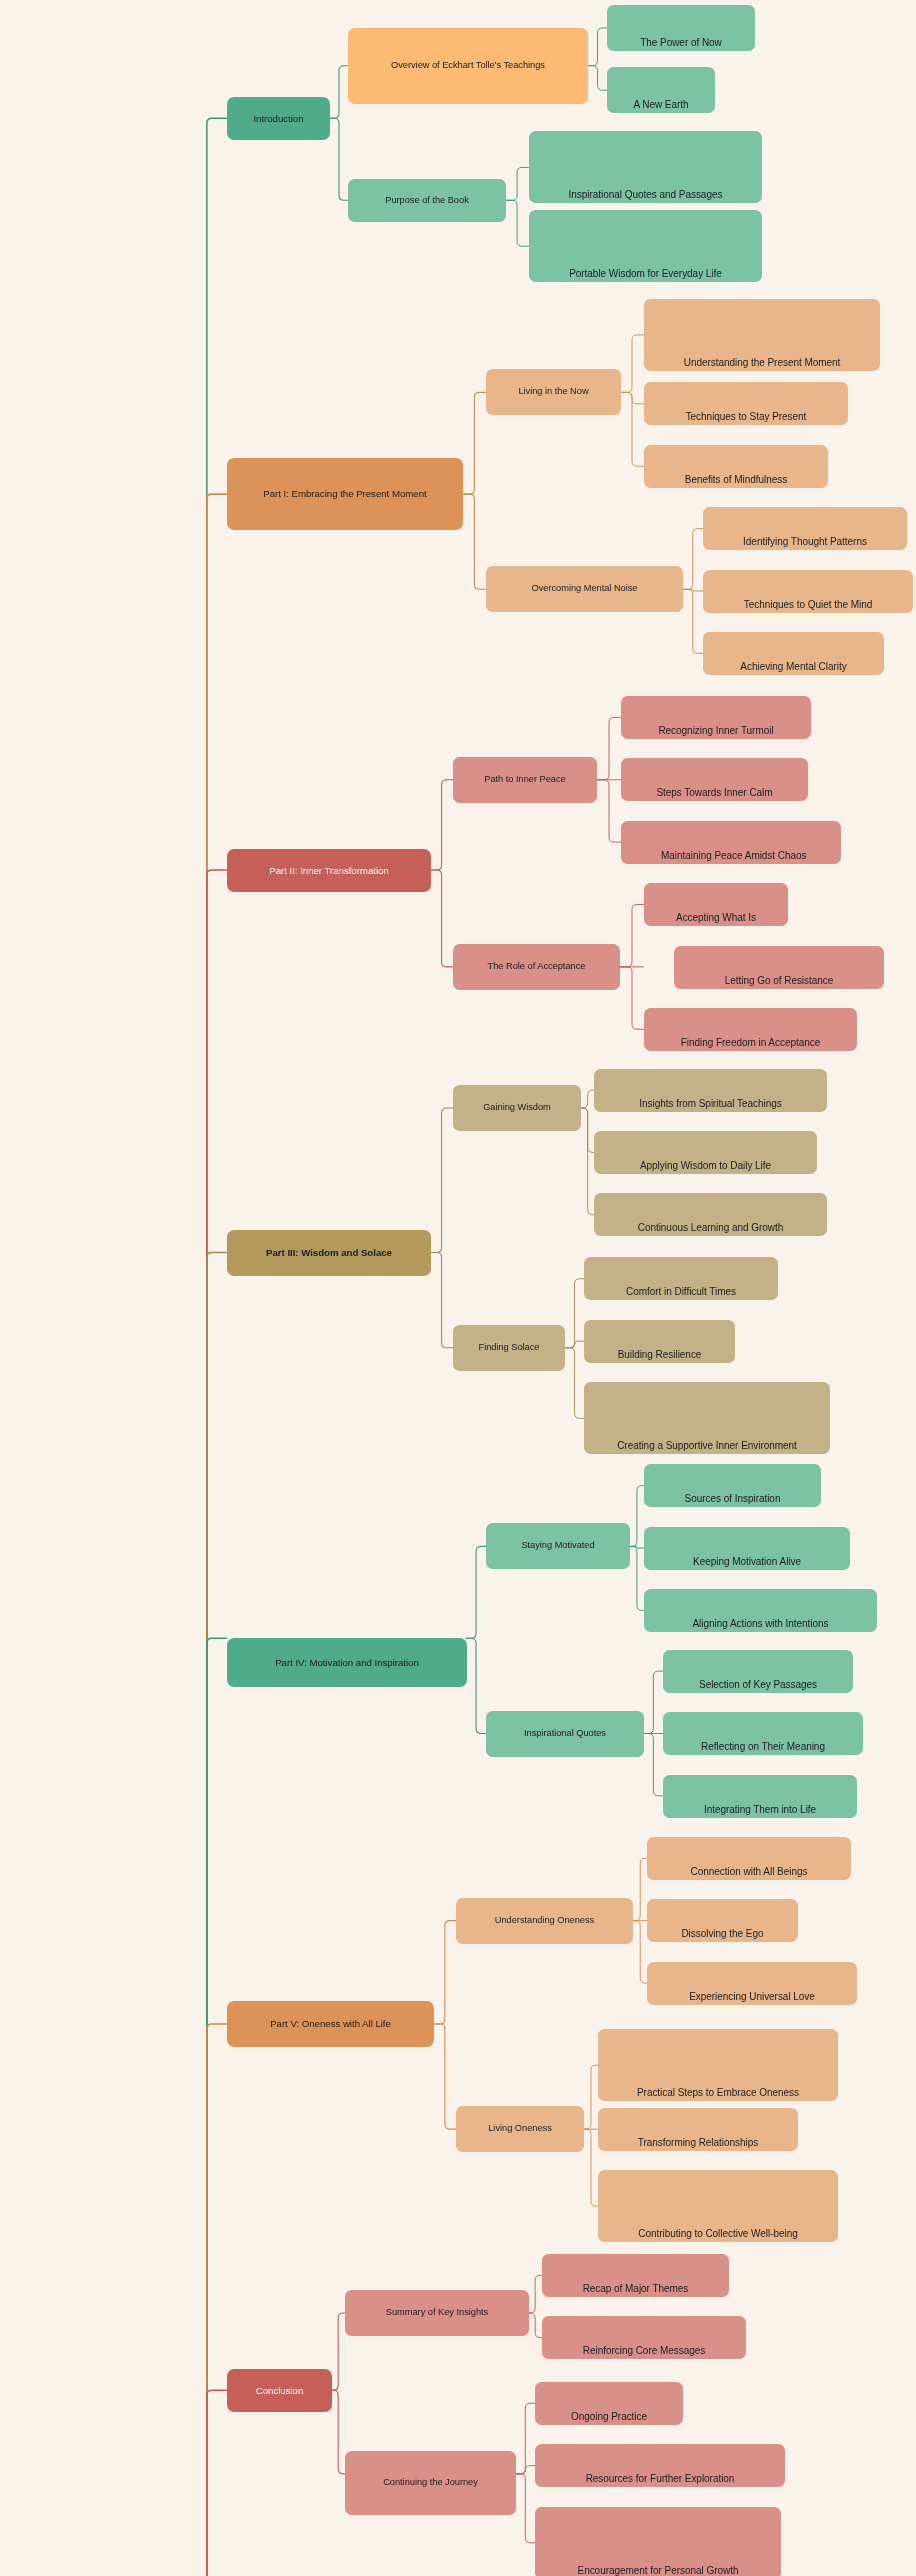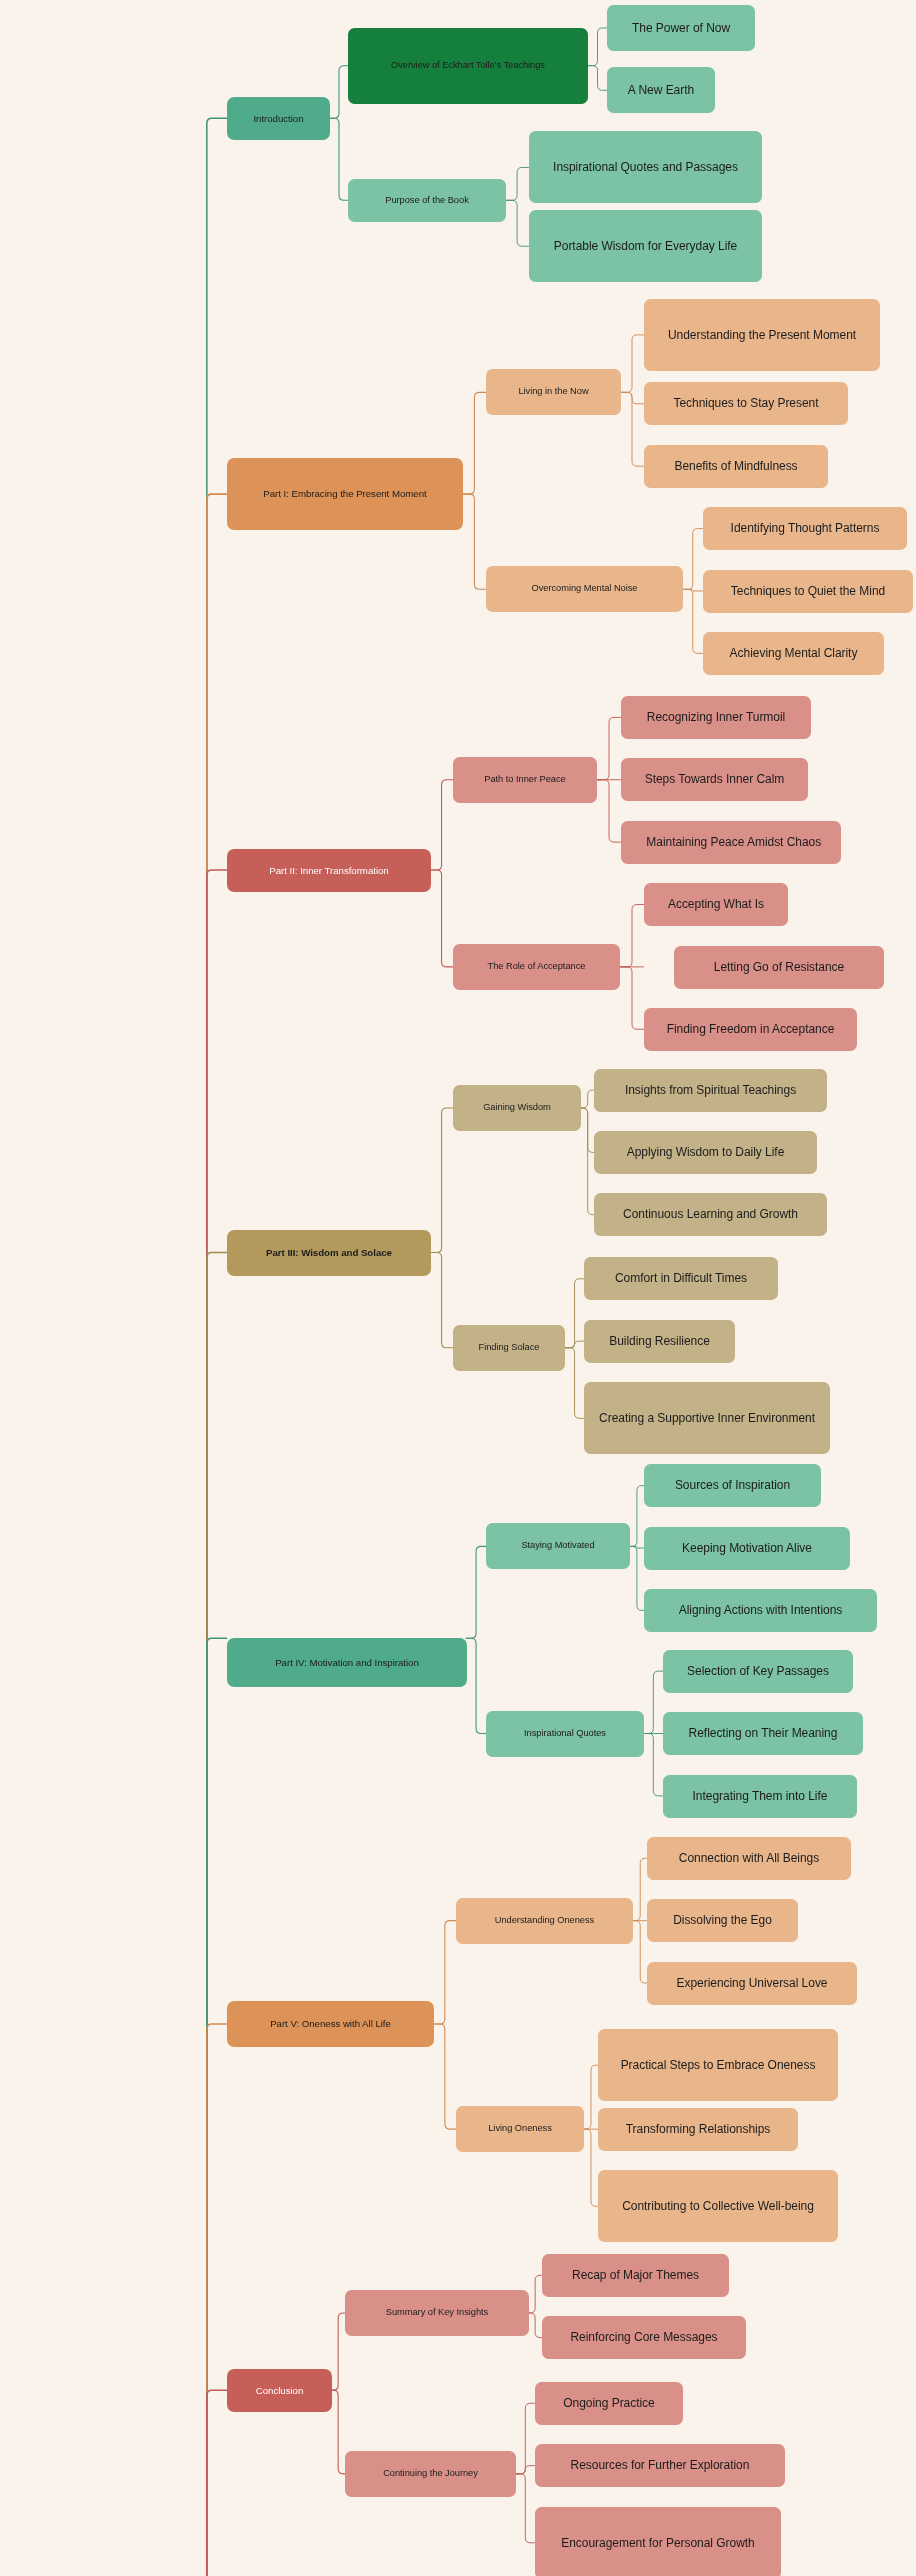--- a/index.html
+++ b/index.html
@@ -38,21 +38,21 @@
     color: #1c1c1c;
     font-size: 9.7px;
     letter-spacing: -0.04px;
     z-index: 2;
   }
   .node.lvl1 {
     font-size: 9.7px;
     border-radius: 7.2px;
   }
   .node.lvl2 { font-size: 9.3px; }
-  .node.lvl3 { font-size: 12px; }
+  .node.lvl3 { font-size: 10px; align-items: flex-end; }
 </style>
 </head>
 <body>
 
 <div id="mindmap-root">
   <svg id="edge-layer" width="916" height="2576" viewBox="0 0 1278 3594">
       <path d="M 261.0967741935484 4033.2580645161293 L 281.58064516129036 4033.2580645161293 Q 288.58064516129036 4033.2580645161293 288.58064516129036 4026.2580645161293 L 288.58064516129036 171.90322580645162 Q 288.58064516129036 164.90322580645162 295.58064516129036 164.90322580645162 L 316.06451612903226 164.90322580645162" fill="none" stroke="#3f9478" stroke-width="2.1" stroke-linecap="round"></path>
       <path d="M 460.35483870967744 164.90322580645162 L 465.95161290322585 164.90322580645162 Q 472.95161290322585 164.90322580645162 472.95161290322585 157.90322580645162 L 472.95161290322585 98.61290322580646 Q 472.95161290322585 91.61290322580646 479.95161290322585 91.61290322580646 L 485.5483870967742 91.61290322580646" fill="none" stroke="#3f9478" stroke-width="1.5" stroke-linecap="round"></path>
       <path d="M 819.9354838709678 91.61290322580646 L 826.6774193548388 91.61290322580646 Q 833.6774193548388 91.61290322580646 833.6774193548388 84.61290322580646 L 833.6774193548388 45.935483870967744 Q 833.6774193548388 38.935483870967744 840.6774193548388 38.935483870967744 L 847.4193548387098 38.935483870967744" fill="none" stroke="#3f9478" stroke-width="1.3" stroke-linecap="round"></path>
       <path d="M 819.9354838709678 91.61290322580646 L 826.6774193548388 91.61290322580646 Q 833.6774193548388 91.61290322580646 833.6774193548388 98.61290322580646 L 833.6774193548388 118.96774193548389 Q 833.6774193548388 125.96774193548389 840.6774193548388 125.96774193548389 L 847.4193548387098 125.96774193548389" fill="none" stroke="#3f9478" stroke-width="1.3" stroke-linecap="round"></path>
@@ -110,21 +110,21 @@
       <path d="M 737.483870967742 3227.0645161290327 L 739.6451612903227 3227.0645161290327 Q 746.6451612903227 3227.0645161290327 746.6451612903227 3234.0645161290327 L 746.6451612903227 3254.4193548387098 Q 746.6451612903227 3261.4193548387098 753.6451612903227 3261.4193548387098 L 755.8064516129033 3261.4193548387098" fill="none" stroke="#c05a53" stroke-width="1.3" stroke-linecap="round"></path>
       <path d="M 462.6451612903226 3334.709677419355 L 464.8064516129033 3334.709677419355 Q 471.8064516129033 3334.709677419355 471.8064516129033 3341.709677419355 L 471.8064516129033 3444.5161290322585 Q 471.8064516129033 3451.5161290322585 478.8064516129033 3451.5161290322585 L 480.9677419354839 3451.5161290322585" fill="none" stroke="#c05a53" stroke-width="1.5" stroke-linecap="round"></path>
       <path d="M 719.1612903225807 3451.5161290322585 L 725.9032258064517 3451.5161290322585 Q 732.9032258064517 3451.5161290322585 732.9032258064517 3444.5161290322585 L 732.9032258064517 3360.0322580645166 Q 732.9032258064517 3353.0322580645166 739.9032258064517 3353.0322580645166 L 746.6451612903227 3353.0322580645166" fill="none" stroke="#c05a53" stroke-width="1.3" stroke-linecap="round"></path>
       <path d="M 719.1612903225807 3451.5161290322585 L 727.1774193548388 3451.5161290322585 Q 732.9032258064517 3451.5161290322585 732.9032258064517 3445.790322580646 L 732.9032258064517 3445.790322580646 Q 732.9032258064517 3440.0645161290327 738.6290322580646 3440.0645161290327 L 746.6451612903227 3440.0645161290327" fill="none" stroke="#c05a53" stroke-width="1.3" stroke-linecap="round"></path>
       <path d="M 719.1612903225807 3451.5161290322585 L 725.9032258064517 3451.5161290322585 Q 732.9032258064517 3451.5161290322585 732.9032258064517 3458.5161290322585 L 732.9032258064517 3540.709677419355 Q 732.9032258064517 3547.709677419355 739.9032258064517 3547.709677419355 L 746.6451612903227 3547.709677419355" fill="none" stroke="#c05a53" stroke-width="1.3" stroke-linecap="round"></path>
     </svg>
   <div id="node-layer">
       <div class="node lvl1" style="left: 227px; top: 97px; width: 103px; height: 43px; background: rgb(79, 171, 138);">
         <span>Introduction</span>
       </div>
-      <div class="node lvl2" style="left: 348px; top: 28px; width: 240px; height: 76px; background: #15803d;">
+      <div class="node lvl2" style="left: 348px; top: 28px; width: 240px; height: 76px; background: #fdba74;">
         <span>Overview of Eckhart Tolle's Teachings</span>
       </div>
       <div class="node lvl3" style="left: 607px; top: 4.9px; width: 148px; height: 46px; background: rgb(124, 194, 165);">
         <span>The Power of Now</span>
       </div>
       <div class="node lvl3" style="left: 607px; top: 67px; width: 108px; height: 46px; background: rgb(124, 194, 165);">
         <span>A New Earth</span>
       </div>
       <div class="node lvl2" style="left: 348px; top: 179px; width: 158px; height: 43px; background: rgb(124, 194, 165);">
         <span>Purpose of the Book</span>
@@ -275,21 +275,21 @@
       </div>
       <div class="node lvl2" style="left: 345px; top: 2290px; width: 184px; height: 46px; background: rgb(217, 144, 137);">
         <span>Summary of Key Insights</span>
       </div>
       <div class="node lvl3" style="left: 542px; top: 2254px; width: 187px; height: 43px; background: rgb(217, 144, 137);">
         <span>Recap of Major Themes</span>
       </div>
       <div class="node lvl3" style="left: 542px; top: 2316px; width: 204px; height: 43px; background: rgb(217, 144, 137);">
         <span>Reinforcing Core Messages</span>
       </div>
-      <div class="node lvl2" style="left: 345px; top: 2451px; width: 171px; height: 46px; background: rgb(217, 144, 137);">
+      <div class="node lvl2" style="left: 345px; top: 2451px; width: 171px; height: 64px; background: rgb(217, 144, 137);">
         <span>Continuing the Journey</span>
       </div>
       <div class="node lvl3" style="left: 535px; top: 2382px; width: 148px; height: 43px; background: rgb(217, 144, 137);">
         <span>Ongoing Practice</span>
       </div>
       <div class="node lvl3" style="left: 535px; top: 2444px; width: 250px; height: 43px; background: rgb(217, 144, 137);">
         <span>Resources for Further Exploration</span>
       </div>
       <div class="node lvl3" style="left: 535px; top: 2507px; width: 246px; height: 72px; background: rgb(217, 144, 137);">
         <span>Encouragement for Personal Growth</span>

